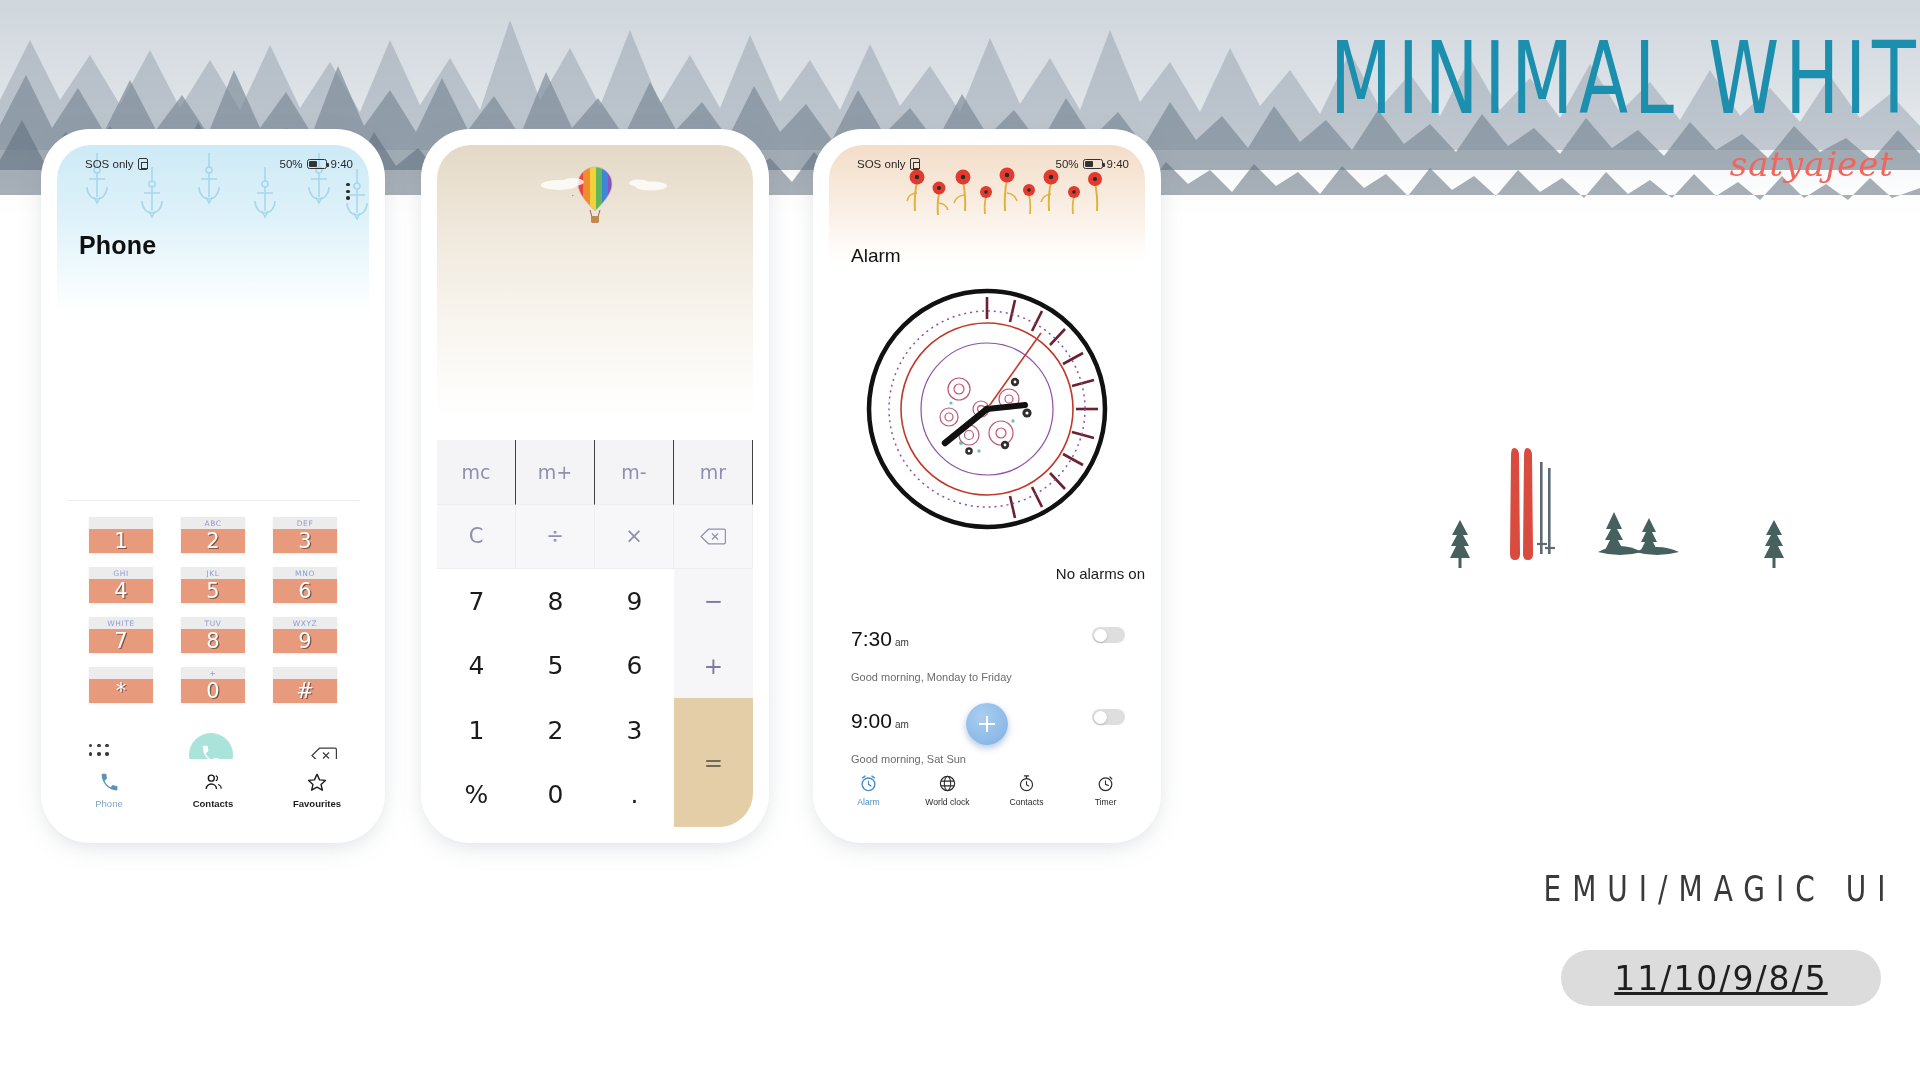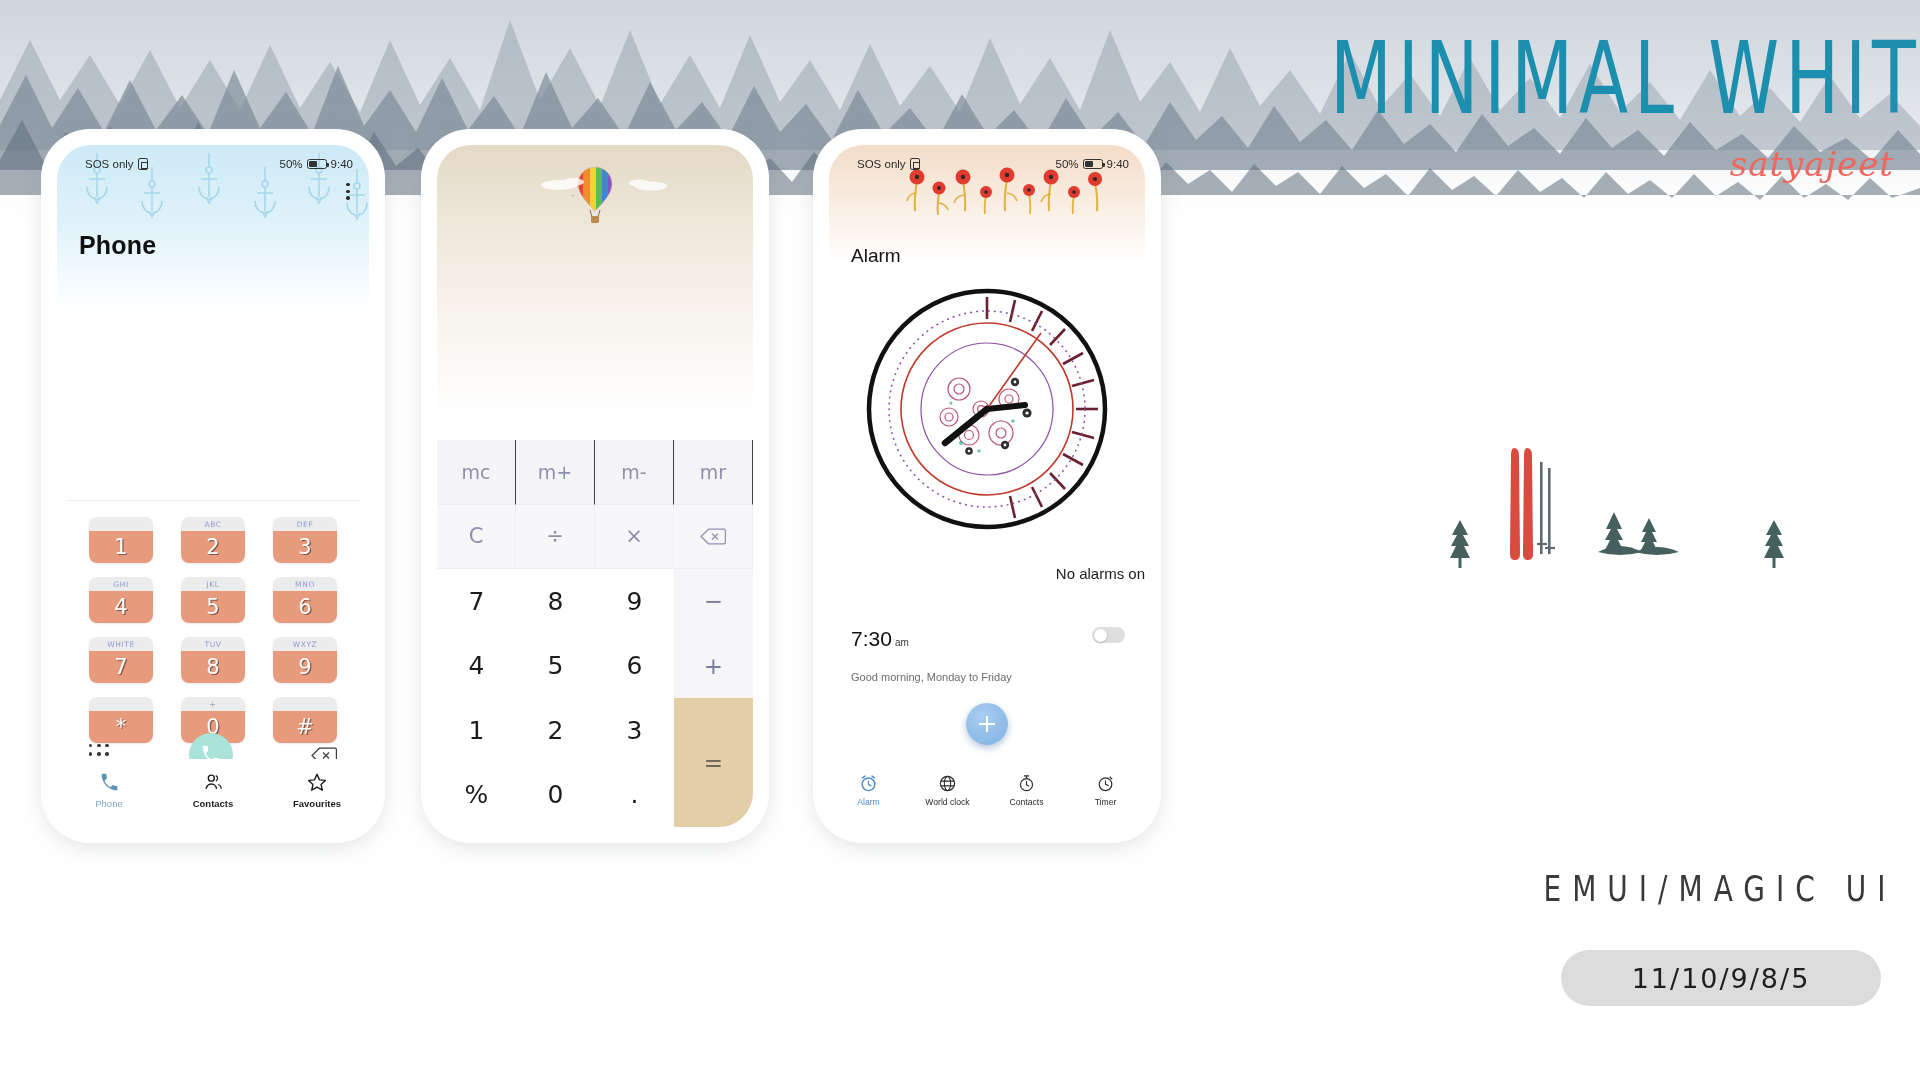--- a/index.html
+++ b/index.html
@@ -64,21 +64,21 @@
     position:absolute; left:0; top:0; right:0; height:170px;
     background:linear-gradient(to bottom,#cdeaf6 0%, #dff2fa 45%, #f4fbfe 80%, #ffffff 100%);
     overflow:hidden;
   }
   .p1-title{ position:absolute; left:22px; top:86px; font-size:25px; font-weight:700; color:#101010; letter-spacing:.2px;}
   .kebab{ position:absolute; right:14px; top:38px; width:14px; height:18px; z-index:7; }
   .kebab span{ display:block; width:3.4px; height:3.4px; border-radius:50%; background:#2c2c2c; margin:0 auto 3.2px; }
   .p1-divider{ position:absolute; left:10px; right:10px; top:355px; height:1px; background:#eceef0; }
 
   .dialpad{ position:absolute; left:32px; right:32px; top:372px; display:grid; grid-template-columns:repeat(3,1fr); gap:14px 28px; }
-  .key{ height:46px; border-radius:8px; overflow:hidden; display:flex; flex-direction:column; box-shadow:0 1px 2px rgba(0,0,0,.08); cursor:pointer;}
+  .key{ height:36px; border-radius:0; overflow:hidden; display:flex; flex-direction:column; box-shadow:0 1px 2px rgba(0,0,0,.08); cursor:pointer;}
   .key-sub{ height:14px; background:#ececec; color:#8f9ad0; font-size:7.5px; letter-spacing:.6px; display:flex; align-items:center; justify-content:center; font-family:"DejaVu Sans", sans-serif;}
   .key-num{ flex:1; background:#e89a7d; color:#fff; display:flex; align-items:center; justify-content:center;
             font-size:21px; font-family:"DejaVu Sans", sans-serif; text-shadow:1.2px 1.2px 0 rgba(0,0,0,.45); }
   .dial-actions{ position:absolute; left:32px; right:32px; top:588px; display:flex; align-items:center; justify-content:space-between; }
   .grid-ic{ width:22px; height:22px; display:grid; grid-template-columns:repeat(3,1fr); gap:2.5px; }
   .grid-ic i{ width:3.4px; height:3.4px; border-radius:50%; background:#3a3a3a; }
   .callbtn{ width:44px; height:44px; border-radius:50%; background:#a9e3da; display:flex; align-items:center; justify-content:center; }
   .del-ic{ width:26px; height:17px; }
 
   .tabbar{ position:absolute; left:0; right:0; bottom:6px; height:62px; display:flex; align-items:center; background:#fff;}
@@ -131,21 +131,21 @@
   
   .emui{
     position:absolute; left:1520px; top:868px; width:400px; text-align:center;
     font-family:"DejaVu Sans", sans-serif; font-size:28px; letter-spacing:11px; color:#3a3a3a;
     transform:scaleY(1.25); transform-origin:center top;
   }
   .verspill{
     position:absolute; left:1561px; top:950px; width:320px; height:56px;
     background:#dcdcdc; border-radius:28px; display:flex; align-items:center; justify-content:center;
   }
-  .verspill span{ font-family:"DejaVu Sans", sans-serif; font-size:27px; letter-spacing:2px; color:#1f1f1f; }
+  .verspill span{ font-family:"DejaVu Sans", sans-serif; font-size:33px; letter-spacing:2px; color:#1f1f1f;text-decoration:underline; }
 </style>
 </head>
 <body>
 
 <div id="stage">
 
   <div class="bg-forest">
     <svg width="1920" height="230" viewBox="0 0 1920 230">
       <g fill="#9aa6b2" opacity=".55">
         <path d="M0 150 L0 100 L30 40 L60 100 L90 55 L120 105 L150 50 L180 108 L210 60 L240 110 L270 45 L300 108 L330 62 L360 112 L390 40 L420 105 L450 58 L480 110 L510 20 L540 100 L570 48 L600 106 L630 30 L660 104 L690 55 L720 108 L750 35 L780 102 L810 60 L840 110 L870 44 L900 106 L930 66 L960 112 L990 38 L1020 104 L1050 58 L1080 110 L1110 30 L1140 102 L1170 62 L1200 112 L1230 48 L1260 106 L1290 70 L1320 114 L1350 52 L1380 108 L1410 74 L1440 116 L1470 58 L1500 110 L1530 78 L1560 118 L1590 64 L1620 112 L1650 82 L1680 120 L1710 70 L1740 116 L1770 88 L1800 122 L1830 76 L1860 118 L1890 94 L1920 126 L1920 150 Z"></path>
@@ -551,20 +551,27 @@
       <div class="noalarm">No alarms on</div>
 
       <div class="alarm-list" id="alarmlist">
           <div class="al-row">
             <div class="al-time">7:30<small>am</small></div>
             <div class="al-desc">Good morning, Monday to Friday</div>
             <div class="toggle">
               <i></i>
             </div>
           </div>
+          <div class="al-row">
+            <div class="al-time">9:00<small>am</small></div>
+            <div class="al-desc">Good morning, Sat Sun</div>
+            <div class="toggle">
+              <i></i>
+            </div>
+          </div>
         </div>
 
       <div class="fab"></div>
 
       <div class="al-tabs">
         <div class="al-tab active">
           <svg width="19" height="19" viewBox="0 0 24 24">
             <circle cx="12" cy="13" r="8" fill="none" stroke="#4f8dc9" stroke-width="1.8"></circle>
             <path d="M12 9 V13 L15 15" fill="none" stroke="#4f8dc9" stroke-width="1.6" stroke-linecap="round"></path>
             <path d="M4.5 4.8 L7.6 2.6 M19.5 4.8 L16.4 2.6" stroke="#4f8dc9" stroke-width="1.8" stroke-linecap="round"></path>

